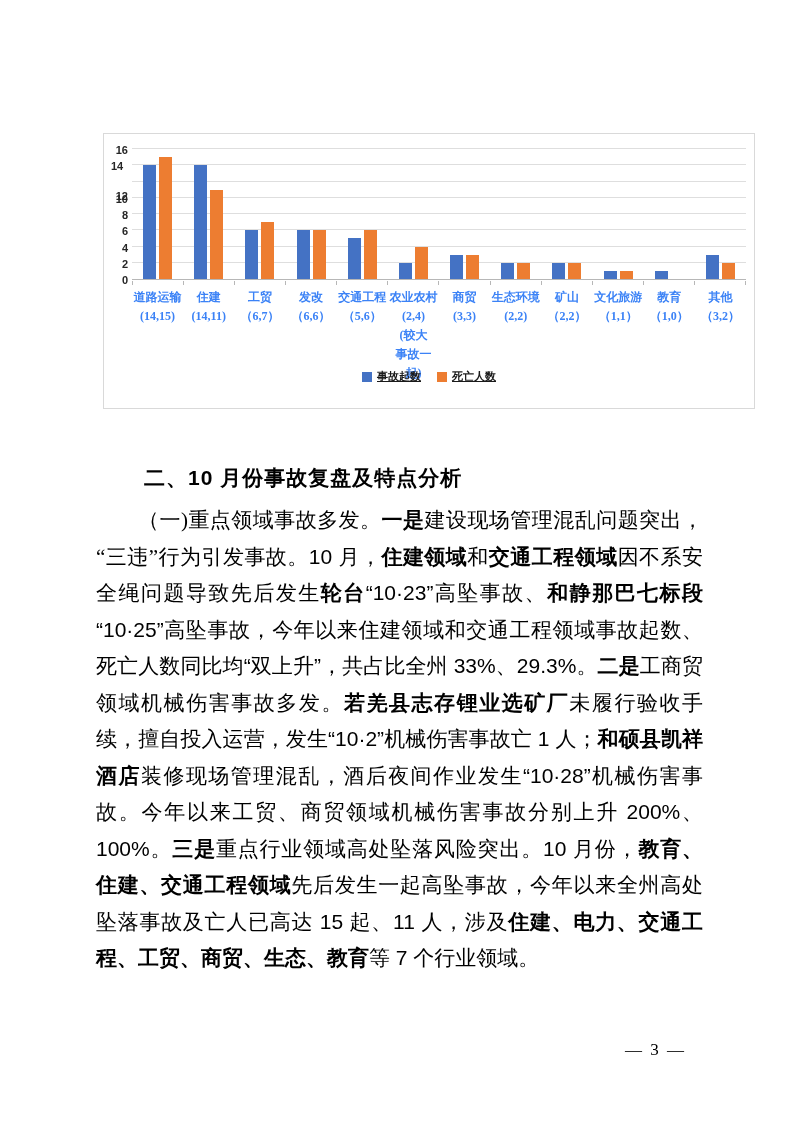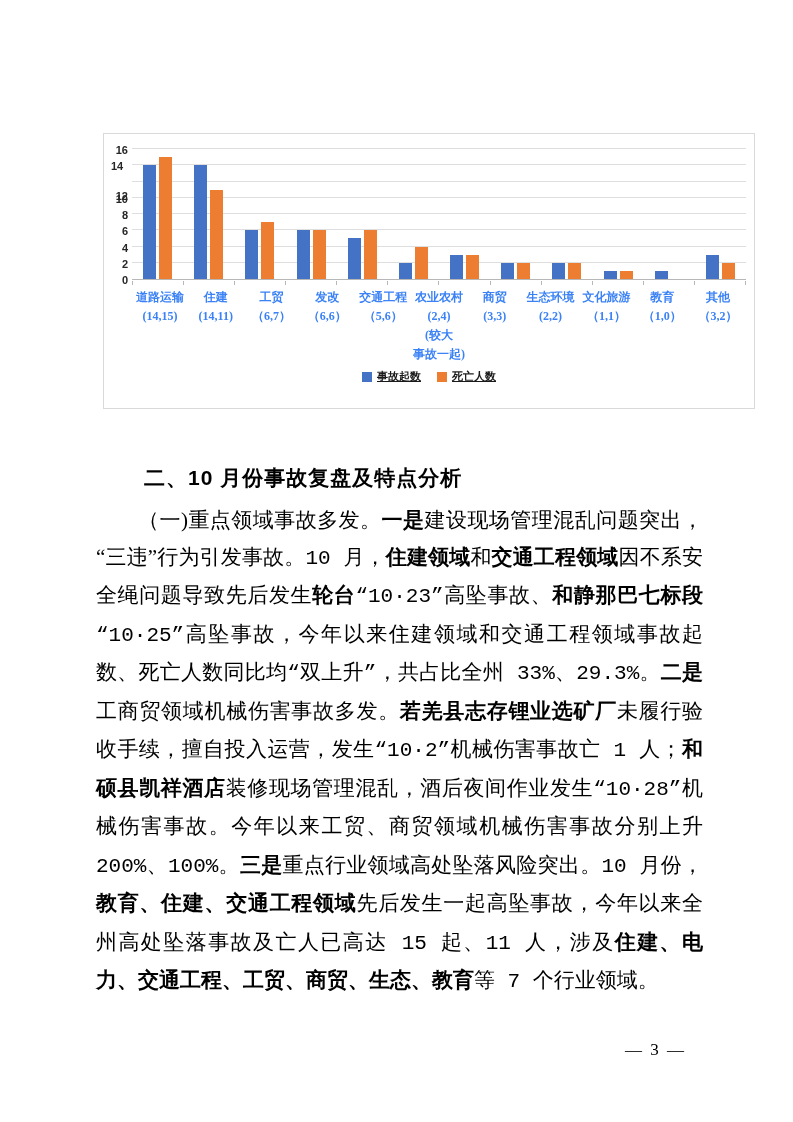--- a/index.html
+++ b/index.html
@@ -49,21 +49,21 @@
   .heading {
     position:absolute; left:144px; top:464px; font-size:21px; font-weight:bold;
     font-family:"Liberation Sans","DejaVu Sans",sans-serif; color:#000;
     letter-spacing:1px;
   }
   .bodytext {
     position:absolute; left:96px; top:502px; width:607px;
     font-size:21px; line-height:36.5px; text-align:justify;
     text-indent:42px; color:#000;
   }
-  .bodytext .song { font-family:Liberation Mono, monospace; }
+  .bodytext .song { font-family:Liberation Sans, sans-serif; }
   .bodytext .kai  { font-family:"Liberation Serif","DejaVu Serif",serif; }
   .bodytext .hei  { font-family:"Liberation Sans","DejaVu Sans",sans-serif; font-weight:bold; }
   .pagenum {
     position:absolute; left:625px; top:1040px; font-size:17px;
     letter-spacing:2px; color:#000;
   }
 </style>
 </head>
 <body>
 
@@ -182,20 +182,24 @@
         </div>
         <div class="cat">
           <div>商贸</div>
           <div>(3,3)</div>
         </div>
         <div class="cat">
           <div>生态环境</div>
           <div>(2,2)</div>
         </div>
         <div class="cat">
+          <div>矿山</div>
+          <div>（2,2）</div>
+        </div>
+        <div class="cat">
           <div>文化旅游</div>
           <div>（1,1）</div>
         </div>
         <div class="cat">
           <div>教育</div>
           <div>（1,0）</div>
         </div>
         <div class="cat">
           <div>其他</div>
           <div>（3,2）</div>

